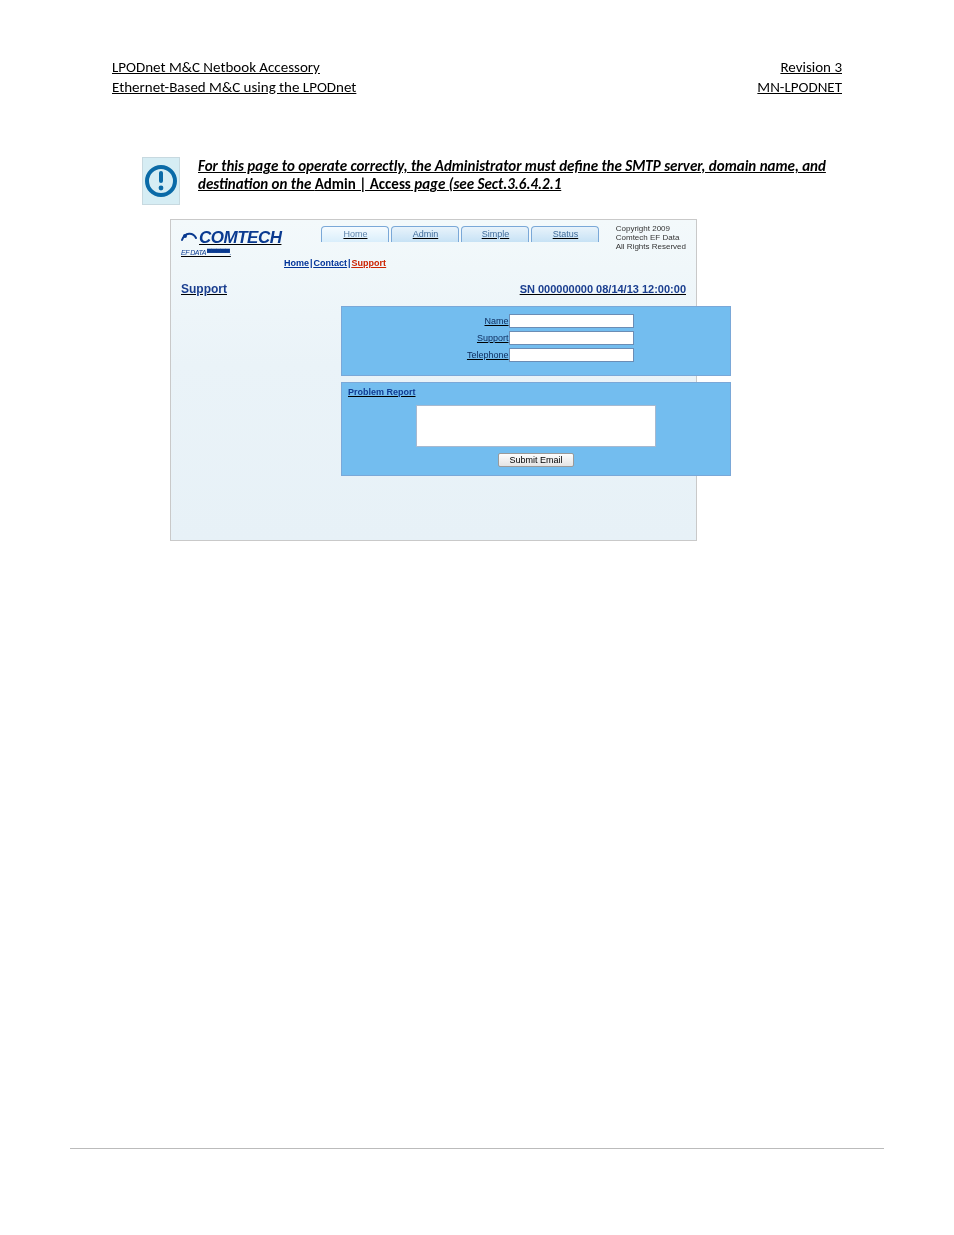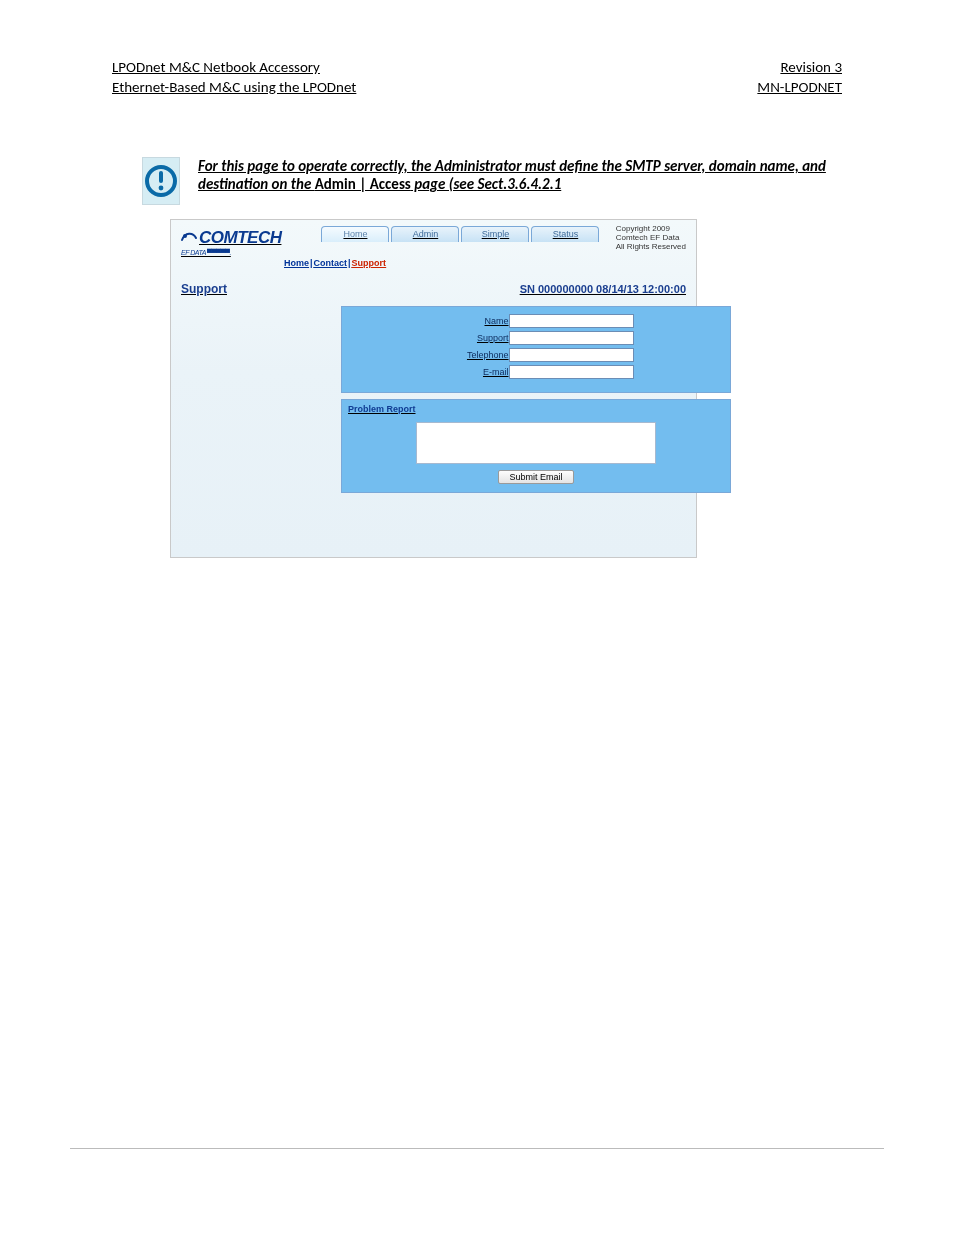--- a/index.html
+++ b/index.html
@@ -270,24 +270,20 @@
           <input type="text" value="" style="">
         </div>
         <div class="form-row">
           <label>Support</label>
           <input type="text" value="" style="">
         </div>
         <div class="form-row">
           <label>Telephone</label>
           <input type="text" value="" style="">
         </div>
-        <div class="form-row">
-          <label>E-mail</label>
-          <input type="text" value="" style="">
-        </div>
       </div>
     </div>
 
     <div class="panel report">
       <div class="legend">Problem Report</div>
       <textarea style=""></textarea>
       <div class="submit-row">
         <button>Submit Email</button>
       </div>
     </div>

